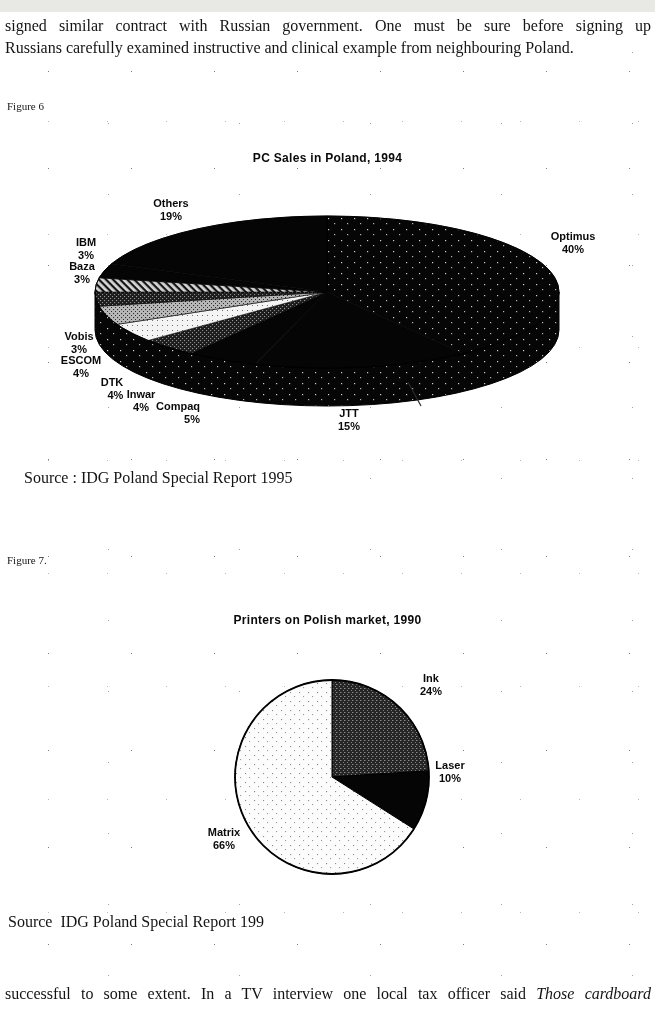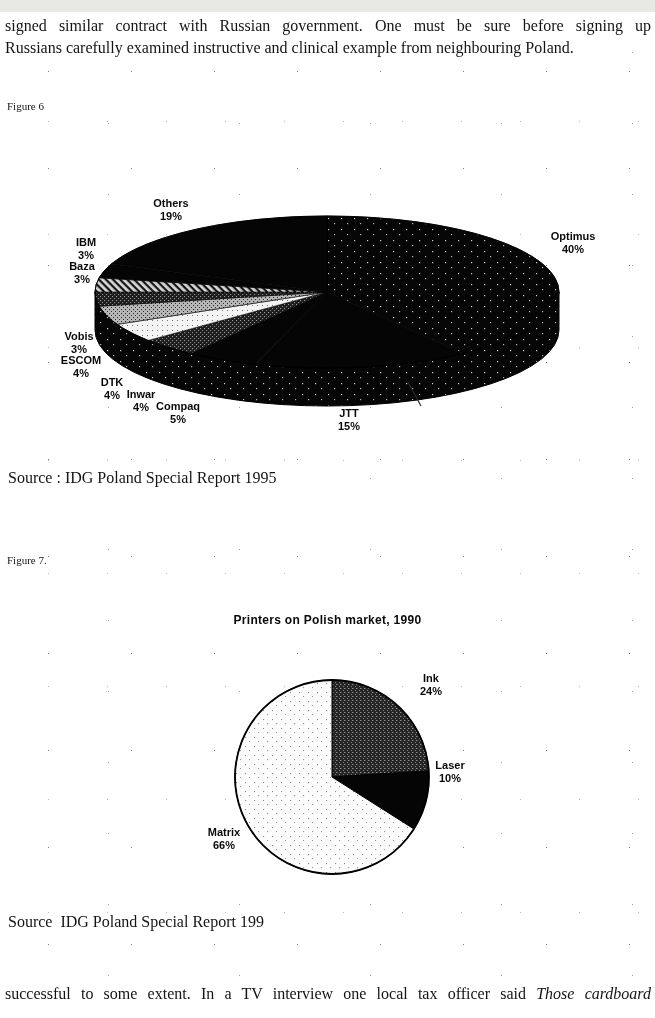--- a/index.html
+++ b/index.html
@@ -68,20 +68,21 @@
 
 <div class="page">
 
   <div class="para" style="left:5px; top:3px; width:646px;">
     <div class="jline">signed similar contract with Russian government. One must be sure before signing up</div>
     <div>Russians carefully examined instructive and clinical example from neighbouring Poland.</div>
   </div>
 
   <div class="figcap" style="left:7px; top:88px;">Figure 6</div>
 
+  <div class="ctitle" style="top:139px;">PC Sales in Poland, 1994</div>
 
   <svg class="chart-svg" style="top:160px;" width="655" height="285" viewBox="0 0 655 285">
     <defs>
       <pattern id="patSpeckle" width="13" height="11" patternUnits="userSpaceOnUse">
         <rect width="13" height="11" fill="#060606"></rect>
         <rect x="3" y="2" width="1.2" height="1.2" fill="#cfcfcf"></rect>
         <rect x="9" y="7" width="1.2" height="1.2" fill="#b5b5b5"></rect>
       </pattern>
       <pattern id="patDitherDark" width="4" height="4" patternUnits="userSpaceOnUse">
         <rect width="4" height="4" fill="#1c1c1c"></rect>
@@ -130,29 +131,29 @@
   </svg>
 
   <div class="plabel" style="left:573px; top:218px;">
     <span>Optimus</span><br>
     <span>40%</span>
   </div>
   <div class="plabel" style="left:349px; top:395px;">
     <span>JTT</span><br>
     <span>15%</span>
   </div>
-  <div class="plabel" style="left:178px; top:388px;">
+  <div class="plabel" style="left:178px; top:388px;text-align:right;">
     <span>Compaq</span><br>
     <span>5%</span>
   </div>
   <div class="plabel" style="left:141px; top:376px;">
     <span>Inwar</span><br>
     <span>4%</span>
   </div>
-  <div class="plabel" style="left:112px; top:364px;">
+  <div class="plabel" style="left:112px; top:364px;text-align:right;">
     <span>DTK</span><br>
     <span>4%</span>
   </div>
   <div class="plabel" style="left:81px; top:342px;">
     <span>ESCOM</span><br>
     <span>4%</span>
   </div>
   <div class="plabel" style="left:79px; top:318px;">
     <span>Vobis</span><br>
     <span>3%</span>
@@ -163,21 +164,21 @@
   </div>
   <div class="plabel" style="left:86px; top:224px;">
     <span>IBM</span><br>
     <span>3%</span>
   </div>
   <div class="plabel" style="left:171px; top:185px;">
     <span>Others</span><br>
     <span>19%</span>
   </div>
 
-  <div class="sourceline" style="left:8px; top:457px;">Source : IDG Poland Special Report 1995</div>
+  <div class="sourceline" style="left:24px; top:457px;">Source : IDG Poland Special Report 1995</div>
 
   <div class="figcap" style="left:7px; top:542px;">Figure 7.</div>
 
   <div class="ctitle" style="top:601px;">Printers on Polish market, 1990</div>
 
   <svg class="chart-svg" style="top:650px;" width="655" height="230" viewBox="0 0 655 230">
     <g>
         <path d="M 332 115 L 332.00 18.00 A 97 97 0 0 1 428.81 108.91 Z" fill="url(#patInk)" stroke="#000" stroke-width="1"></path>
         <path d="M 332 115 L 428.81 108.91 A 97 97 0 0 1 413.90 166.98 Z" fill="#050505" stroke="#000" stroke-width="1"></path>
         <path d="M 332 115 L 413.90 166.98 A 97 97 0 1 1 332.00 18.00 Z" fill="url(#patMatrix)" stroke="#000" stroke-width="1"></path>

